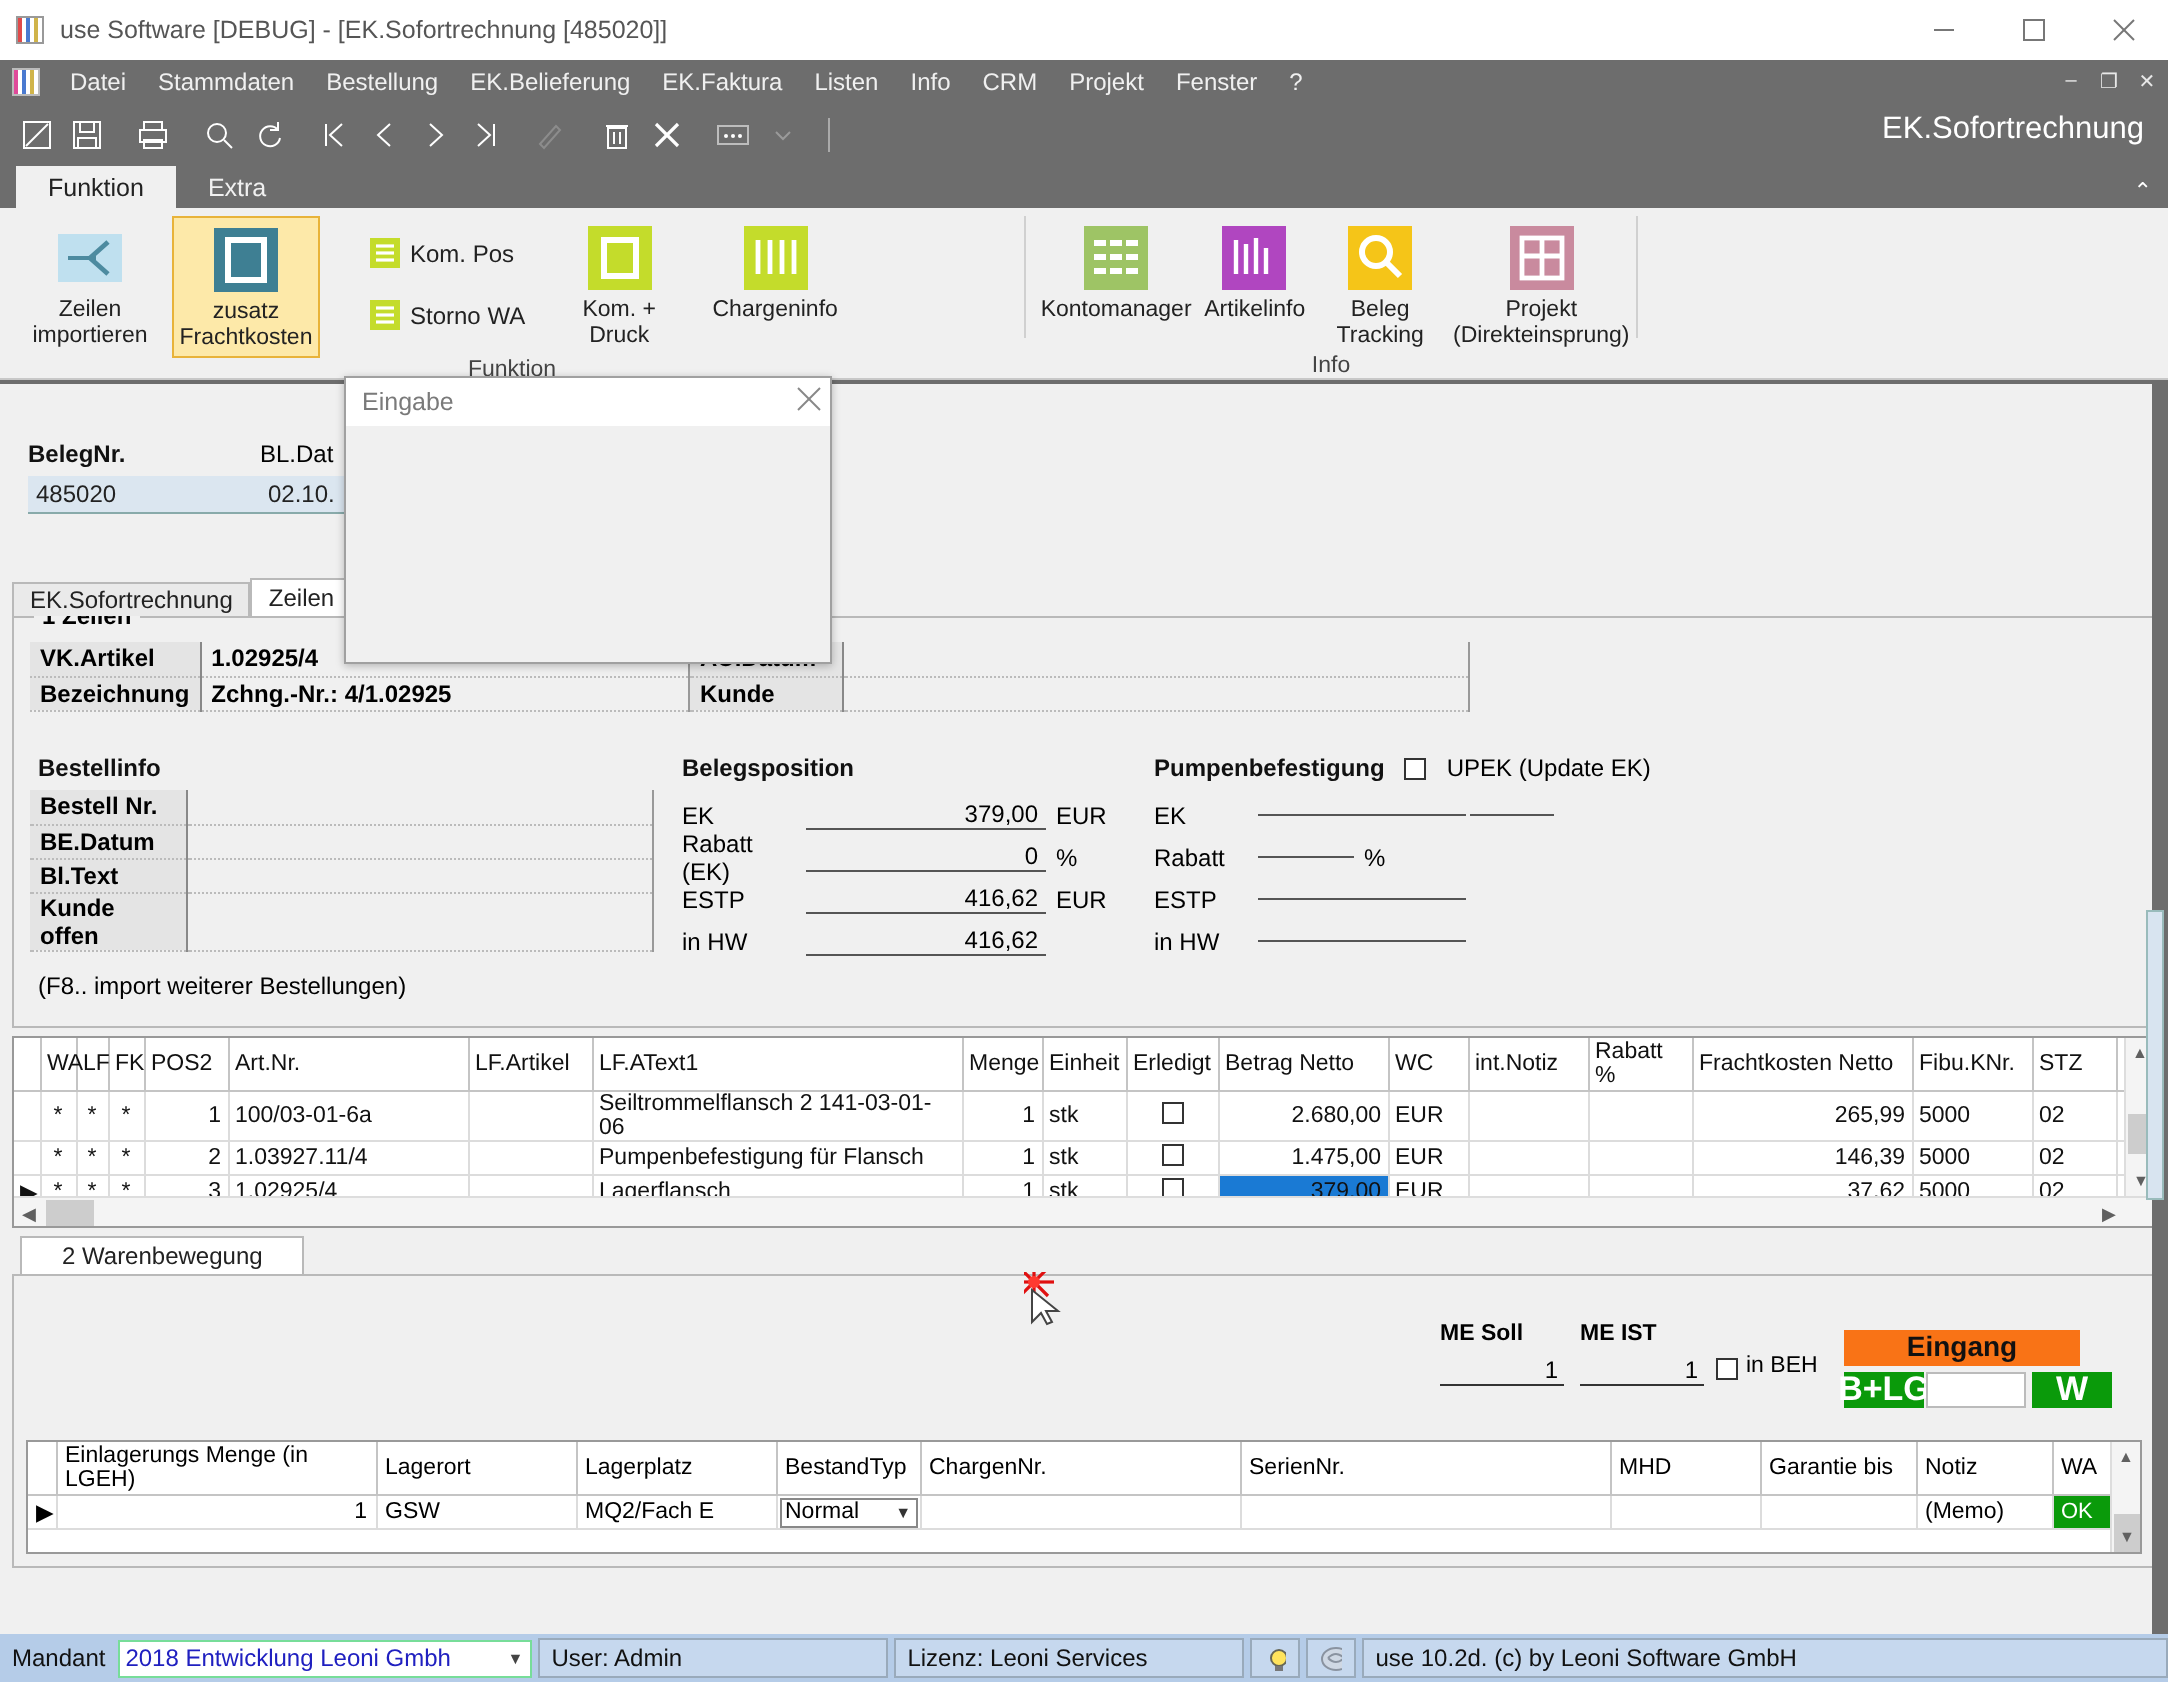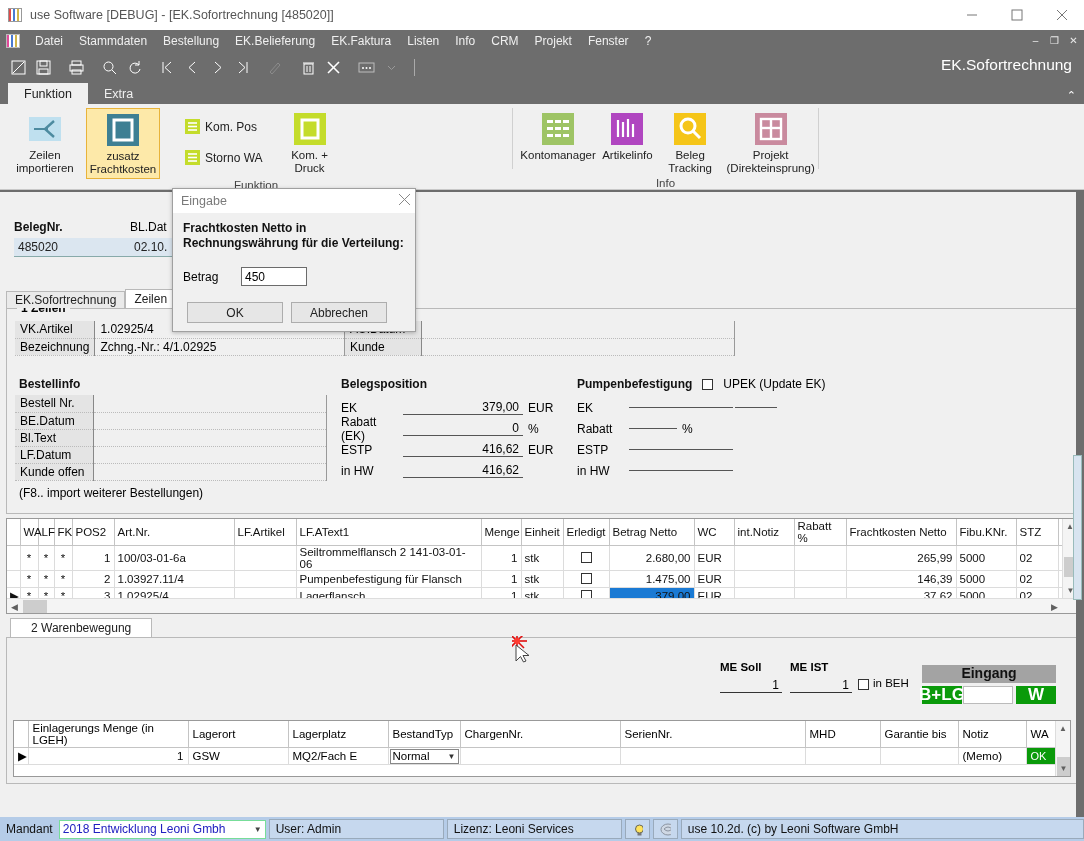--- a/index.html
+++ b/index.html
@@ -96,21 +96,21 @@
   .itab { border:1px solid #b9b9b9; border-bottom:none; background:#eaeaea; padding:1px 8px;
     font-size:12px; color:#222; height:17px; }
   .itab.active { background:#fff; height:19px; padding-top:2px; }
 
   .panel { border:1px solid #b9b9b9; background:#f0f0f0; margin:0 6px; position:relative;
      height:206px; }
   .panel-legend { position:absolute; left:10px; top:-8px; background:#f0f0f0; padding:0 4px;
      font-weight:bold; font-size:12px; }
 
   
-  .kv { border-collapse:collapse; }
+  .kv { border-collapse:collapse;font-weight:bold; }
   .kv td { font-size:12px; height:17px; padding:0 5px; }
   .kv td.k { background:#e4e4e4; border-right:1px solid #888; border-bottom:1px dotted #bbb; }
   .kv td.v { border-bottom:1px dotted #bbb; border-right:1px solid #999; }
 
   .money-row { display:flex; align-items:center; font-size:12px; height:21px; }
   .money-lbl { width:62px; }
   .money-val { width:120px; border-bottom:1px solid #555; text-align:right; padding-right:4px; }
   .money-val2 { width:60px; border-bottom:1px solid #555; text-align:left; padding-left:4px; }
   .money-unit { padding-left:5px; }
 
@@ -134,21 +134,21 @@
   .hscroll { position:absolute; left:0; right:0; bottom:0; height:15px; background:#f4f4f4; border-top:1px solid #ddd;}
   .hs-btn { position:absolute; top:0; width:15px; height:15px; display:flex; align-items:center; justify-content:center;
       font-size:9px; color:#606060;}
   .hs-thumb { position:absolute; left:16px; top:1px; width:24px; height:13px; background:#cdcdcd; }
 
   
   .wb-tabs { display:flex; align-items:flex-end; height:18px; margin-left:10px; margin-top:5px; }
   .wb-panel { border:1px solid #b9b9b9; background:#f0f0f0; margin:0 6px; height:147px; position:relative; }
   .me-lbl { font-weight:bold; font-size:11.5px; }
   .me-val { width:62px; border-bottom:1px solid #333; text-align:right; font-size:12px; padding-right:3px;}
-  .eingang { width:134px; height:18px; background:#a3a3a3; text-align:center;
+  .eingang { width:118px; height:18px; background:#f97316; text-align:center;
       font-weight:bold; font-size:14px; color:#111; }
   .grn { background:#0a9a0a; color:#fff; font-weight:bold; font-size:17px;
       display:flex; align-items:center; justify-content:center; }
 
   table.dg2 { border-collapse:collapse; font-size:11.5px; width:1017px; table-layout:fixed;}
   table.dg2 th { background:#fff; border-right:1px solid #c4c4c4; border-bottom:1px solid #c4c4c4;
      font-weight:normal; text-align:left; padding:1px 4px; height:17px;}
   table.dg2 td { border-right:1px solid #dcdcdc; border-bottom:1px solid #dcdcdc; padding:0 4px; height:17px;}
 
   .selbox { border:1px solid #888; background:#fff; height:15px; display:flex; align-items:center;
@@ -386,20 +386,32 @@
       <div class="big-btn" style="margin-left:6px">
         <div class="big-ico">
           <svg width="32" height="32">
               <rect x="0" y="0" width="32" height="32" fill="#c4dc2b"></rect>
               <rect x="8" y="7" width="16" height="18" fill="none" stroke="#fff" stroke-width="3"></rect>
             </svg>
         </div>
         <span>Kom. +</span>
         <span>Druck</span>
       </div>
+      <div class="big-btn" style="width:82px">
+        <div class="big-ico">
+          <svg width="32" height="32">
+              <rect x="0" y="0" width="32" height="32" fill="#c4dc2b"></rect>
+              <line x1="7" y1="7" x2="7" y2="24" stroke="#fff" stroke-width="2.4"></line>
+              <line x1="13" y1="7" x2="13" y2="24" stroke="#fff" stroke-width="2.4"></line>
+              <line x1="19" y1="7" x2="19" y2="24" stroke="#fff" stroke-width="2.4"></line>
+              <line x1="25" y1="7" x2="25" y2="24" stroke="#fff" stroke-width="2.4"></line>
+            </svg>
+        </div>
+        <span>Chargeninfo</span>
+      </div>
     </div>
     <div class="rgroup-label">Funktion</div>
   </div>
 
   <div class="rgroup-div"></div>
 
   <div class="rgroup" style="width:305px">
     <div class="rgroup-items">
       <div style="width:6px"></div>
       <div class="big-btn" style="width:82px">
@@ -511,24 +523,20 @@
           <tr>
             <td class="k" style="width:78px">Bestell Nr.</td>
             <td class="v"></td>
           </tr>
       <tr>
             <td class="k">BE.Datum</td>
             <td class="v"></td>
           </tr>
       <tr>
             <td class="k">Bl.Text</td>
-            <td class="v"></td>
-          </tr>
-      <tr>
-            <td class="k">LF.Datum</td>
             <td class="v"></td>
           </tr>
       <tr>
             <td class="k">Kunde offen</td>
             <td class="v"></td>
           </tr>
     </tbody>
       </table>
     <div style="position:absolute;left:12px;top:177px;font-size:12px">(F8.. import weiterer Bestellungen)</div>
 
@@ -793,32 +801,20 @@
 <div class="dlg">
   <div class="dlg-title">
     <span>Eingabe</span>
     <span>
       <svg width="13" height="13">
           <line x1="1" y1="1" x2="12" y2="12" stroke="#888"></line>
           <line x1="12" y1="1" x2="1" y2="12" stroke="#888"></line>
         </svg>
     </span>
   </div>
-  <div class="dlg-body">
-    <div class="dlg-h">Frachtkosten Netto in</div>
-    <div class="dlg-h">Rechnungswährung für die Verteilung:</div>
-    <div style="display:flex;align-items:center;margin-top:16px">
-      <span style="width:58px;font-size:12px">Betrag</span>
-      <input class="dlg-input" value="450" style="">
-    </div>
-    <div style="display:flex;gap:8px;margin-top:16px;padding-left:4px">
-      <button class="dlg-btn">OK</button>
-      <button class="dlg-btn">Abbrechen</button>
-    </div>
-  </div>
 </div>
 
 <div class="cursor">
   <svg width="30" height="30">
     <g stroke="#e01010" stroke-width="1.6">
       <line x1="5" y1="5" x2="5" y2="-5"></line>
         <line x1="5" y1="5" x2="5" y2="15"></line>
       <line x1="5" y1="5" x2="-5" y2="5"></line>
         <line x1="5" y1="5" x2="15" y2="5"></line>
       <line x1="5" y1="5" x2="-2" y2="-2"></line>

